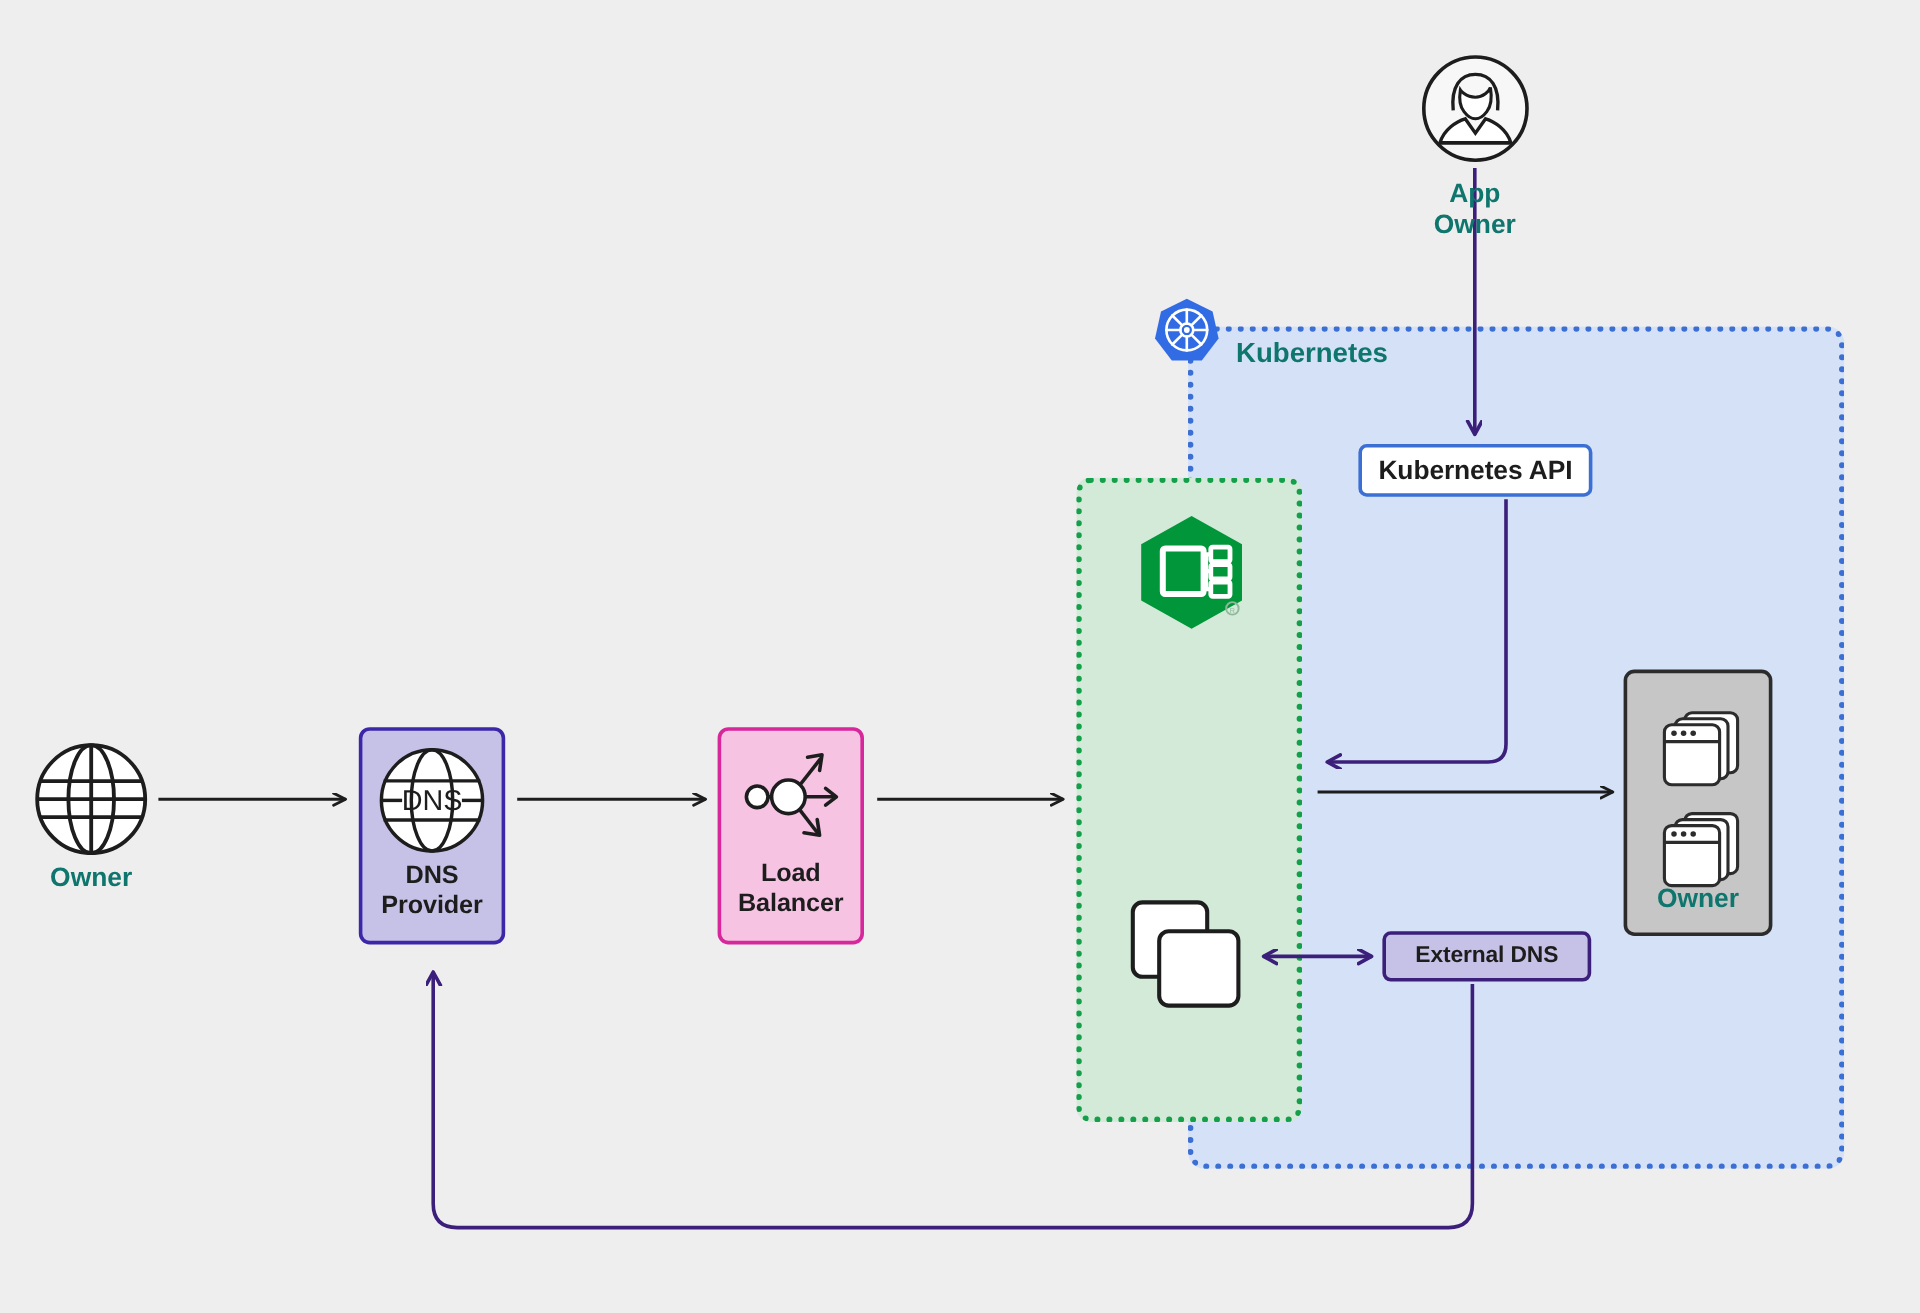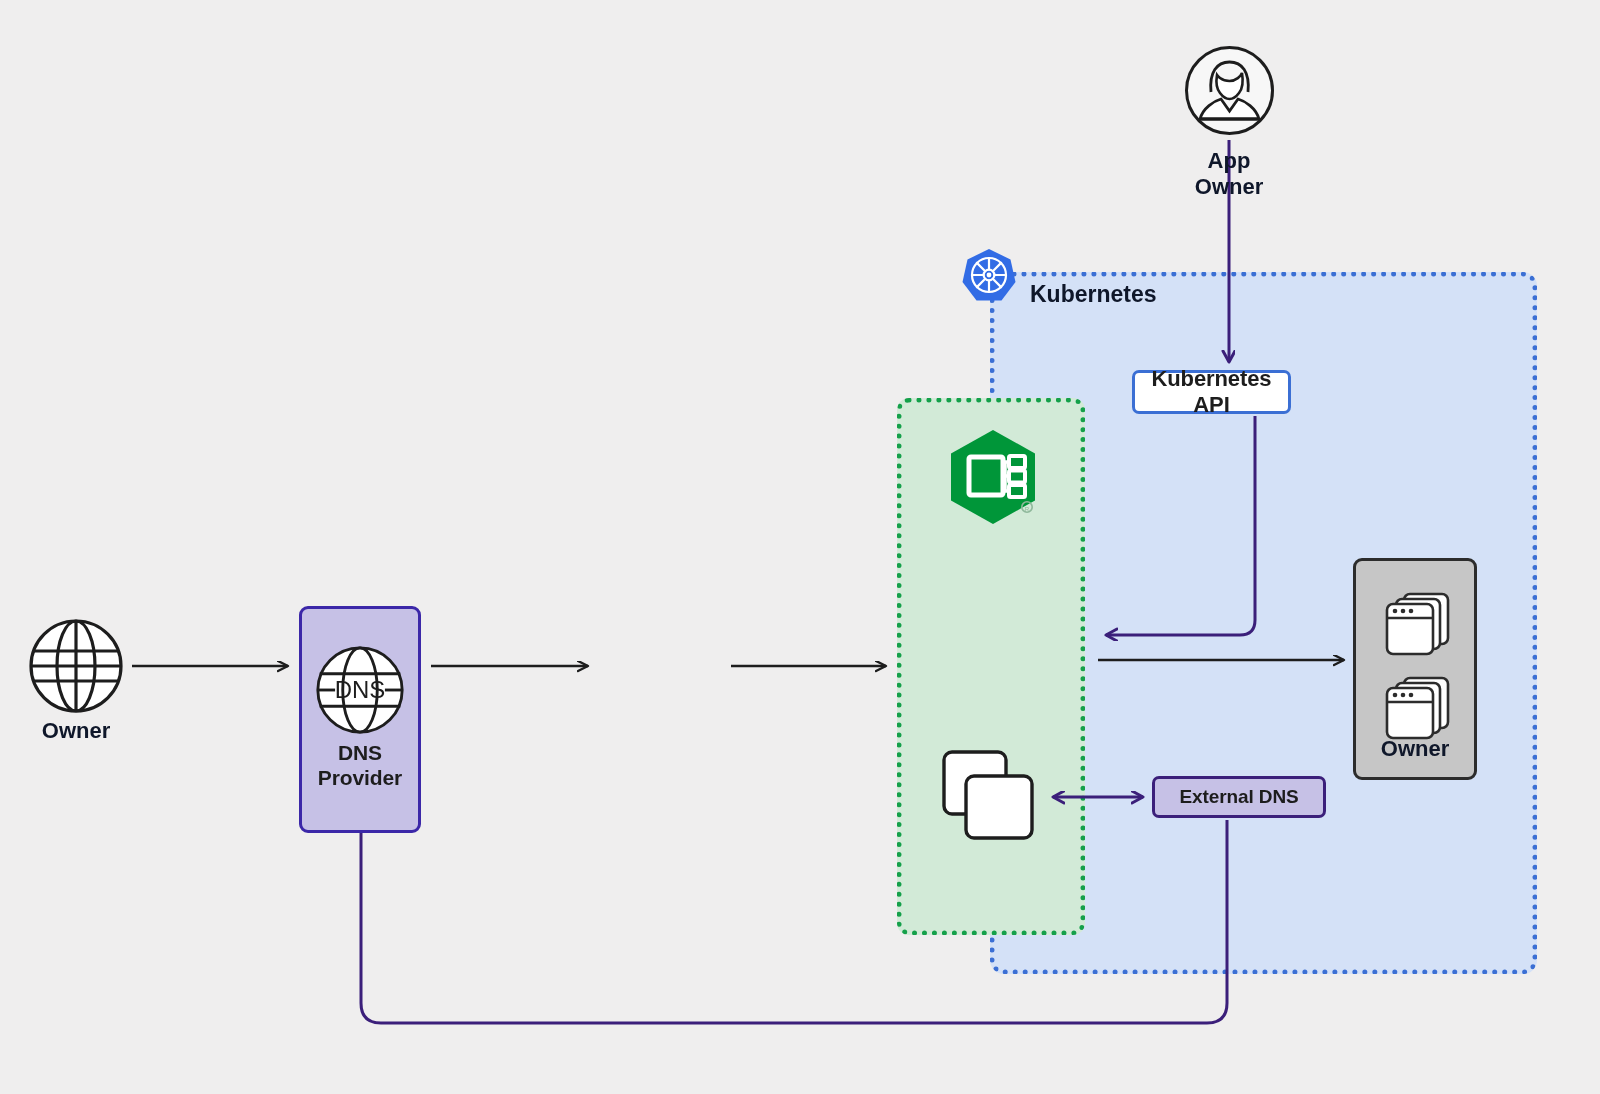--- a/index.html
+++ b/index.html
@@ -31,33 +31,33 @@
 
   
   .node-box {
     position: absolute;
     display: flex; flex-direction: column;
     align-items: center; justify-content: center;
     border-radius: 9px;
     text-align: center;
   }
   .dns-provider {
-    left: 299px; top: 606px; width: 122px; height: 227px;
+    left: 299px; top: 606px; width: 122px; height: 181px;
     background: #c6c1e6; border: 3px solid #3b27a8;
   }
   .load-balancer {
     left: 598px; top: 606px; width: 122px; height: 181px;
     background: #f6c3e2; border: 3px solid #d6279b;
   }
   .apps-box {
     left: 1353px; top: 558px; width: 124px; height: 222px;
     background: #c6c6c6; border: 3px solid #2c2c2c;
   }
   .k8s-api-box {
-    left: 1132px; top: 370px; width: 159px; height: 44px;
+    left: 1132px; top: 370px; width: 195px; height: 44px;
     background: #ffffff; border: 3px solid #3b6fd4;
     border-radius: 7px;
   }
   .ext-dns-box {
     left: 1152px; top: 776px; width: 174px; height: 42px;
     background: #c6c1e6; border: 3px solid #3b1f7a;
     border-radius: 7px;
   }
 
   .label {
@@ -67,21 +67,21 @@
     white-space: pre-line;
     letter-spacing: -0.1px;
   }
   .lbl-22 { font-size: 22px; }
   .lbl-21 { font-size: 21px; }
   .lbl-19 { font-size: 19px; }
 
   .free-label {
     position: absolute;
     text-align: center;
-    color: #0f172a;
+    color: #0f766e;
     font-weight: bold;
     line-height: 1.18;
     white-space: pre-line;
   }
   .client-label  { left: 0px;    top: 718px; width: 152px; font-size: 22px; }
   .owner-label   { left: 1148px; top: 148px; width: 162px; font-size: 22px; }
   .k8s-label     { left: 1030px; top: 281px; width: 200px; font-size: 23px; text-align: left; }
   .nic-label     { left: 897px;  top: 531px; width: 188px; font-size: 21px; }
   .vs-label      { left: 893px;  top: 852px; width: 196px; font-size: 21px; }
   .apps-label    { left: 1353px; top: 736px; width: 124px; font-size: 22px; }
@@ -149,20 +149,42 @@
         <line x1="74" y1="48" x2="92" y2="48" stroke="#1d1d1d" stroke-width="3"></line>
         <line x1="6" y1="65" x2="90" y2="65" stroke="#1d1d1d" stroke-width="3"></line>
         <ellipse cx="48" cy="48" rx="18" ry="44" fill="none" stroke="#1d1d1d" stroke-width="3"></ellipse>
         <text x="48" y="56" text-anchor="middle" font-family="Liberation Sans, sans-serif" font-size="25" fill="#1d1d1d">DNS</text>
       </svg>
     </div>
     <div class="label lbl-21" style="margin-top:1px;">DNS
 Provider</div>
   </div>
 
+  <div class="node-box load-balancer">
+    <div class="icon-wrap" style="position:relative; left:4px; top:-6px;">
+      <svg width="86" height="86" viewBox="0 0 86 86">
+
+        <line x1="44" y1="43" x2="76" y2="43" stroke="#1d1d1d" stroke-width="3"></line>
+        <path d="M68,36 L77,43 L68,50" fill="none" stroke="#1d1d1d" stroke-width="3" stroke-linecap="round" stroke-linejoin="round"></path>
+
+        <line x1="42" y1="39" x2="64" y2="11" stroke="#1d1d1d" stroke-width="3"></line>
+        <path d="M53,10 L65,8 L63,21" fill="none" stroke="#1d1d1d" stroke-width="3" stroke-linecap="round" stroke-linejoin="round"></path>
+
+        <line x1="42" y1="48" x2="62" y2="74" stroke="#1d1d1d" stroke-width="3"></line>
+        <path d="M61,62 L63,75 L50,73" fill="none" stroke="#1d1d1d" stroke-width="3" stroke-linecap="round" stroke-linejoin="round"></path>
+
+        <line x1="18" y1="43" x2="34" y2="43" stroke="#1d1d1d" stroke-width="3"></line>
+        <circle cx="11" cy="43" r="9" fill="#ffffff" stroke="#1d1d1d" stroke-width="3"></circle>
+
+        <circle cx="37" cy="43" r="14" fill="#ffffff" stroke="#1d1d1d" stroke-width="3"></circle>
+      </svg>
+    </div>
+    <div class="label lbl-21" style="margin-top:3px;">Load
+Balancer</div>
+  </div>
 
   <div class="icon-wrap" style="left:947px; top:428px;">
     <svg width="92" height="98" viewBox="0 0 92 98">
       <polygon points="46,2 88,25.5 88,72.5 46,96 4,72.5 4,25.5" fill="#009639"></polygon>
       <rect x="22" y="29" width="34" height="38" rx="2" fill="none" stroke="#ffffff" stroke-width="5"></rect>
       <rect x="62" y="28" width="16" height="12" rx="1.5" fill="none" stroke="#ffffff" stroke-width="4"></rect>
       <rect x="62" y="42.5" width="16" height="12" rx="1.5" fill="none" stroke="#ffffff" stroke-width="4"></rect>
       <rect x="62" y="57" width="16" height="12" rx="1.5" fill="none" stroke="#ffffff" stroke-width="4"></rect>
       <path d="M56,48 L62,48 M58,48 L58,34 L62,34 M58,48 L58,63 L62,63" fill="none" stroke="#ffffff" stroke-width="3.6"></path>
       <circle cx="80" cy="79" r="5.2" fill="none" stroke="#8fb89b" stroke-width="1.6"></circle>

